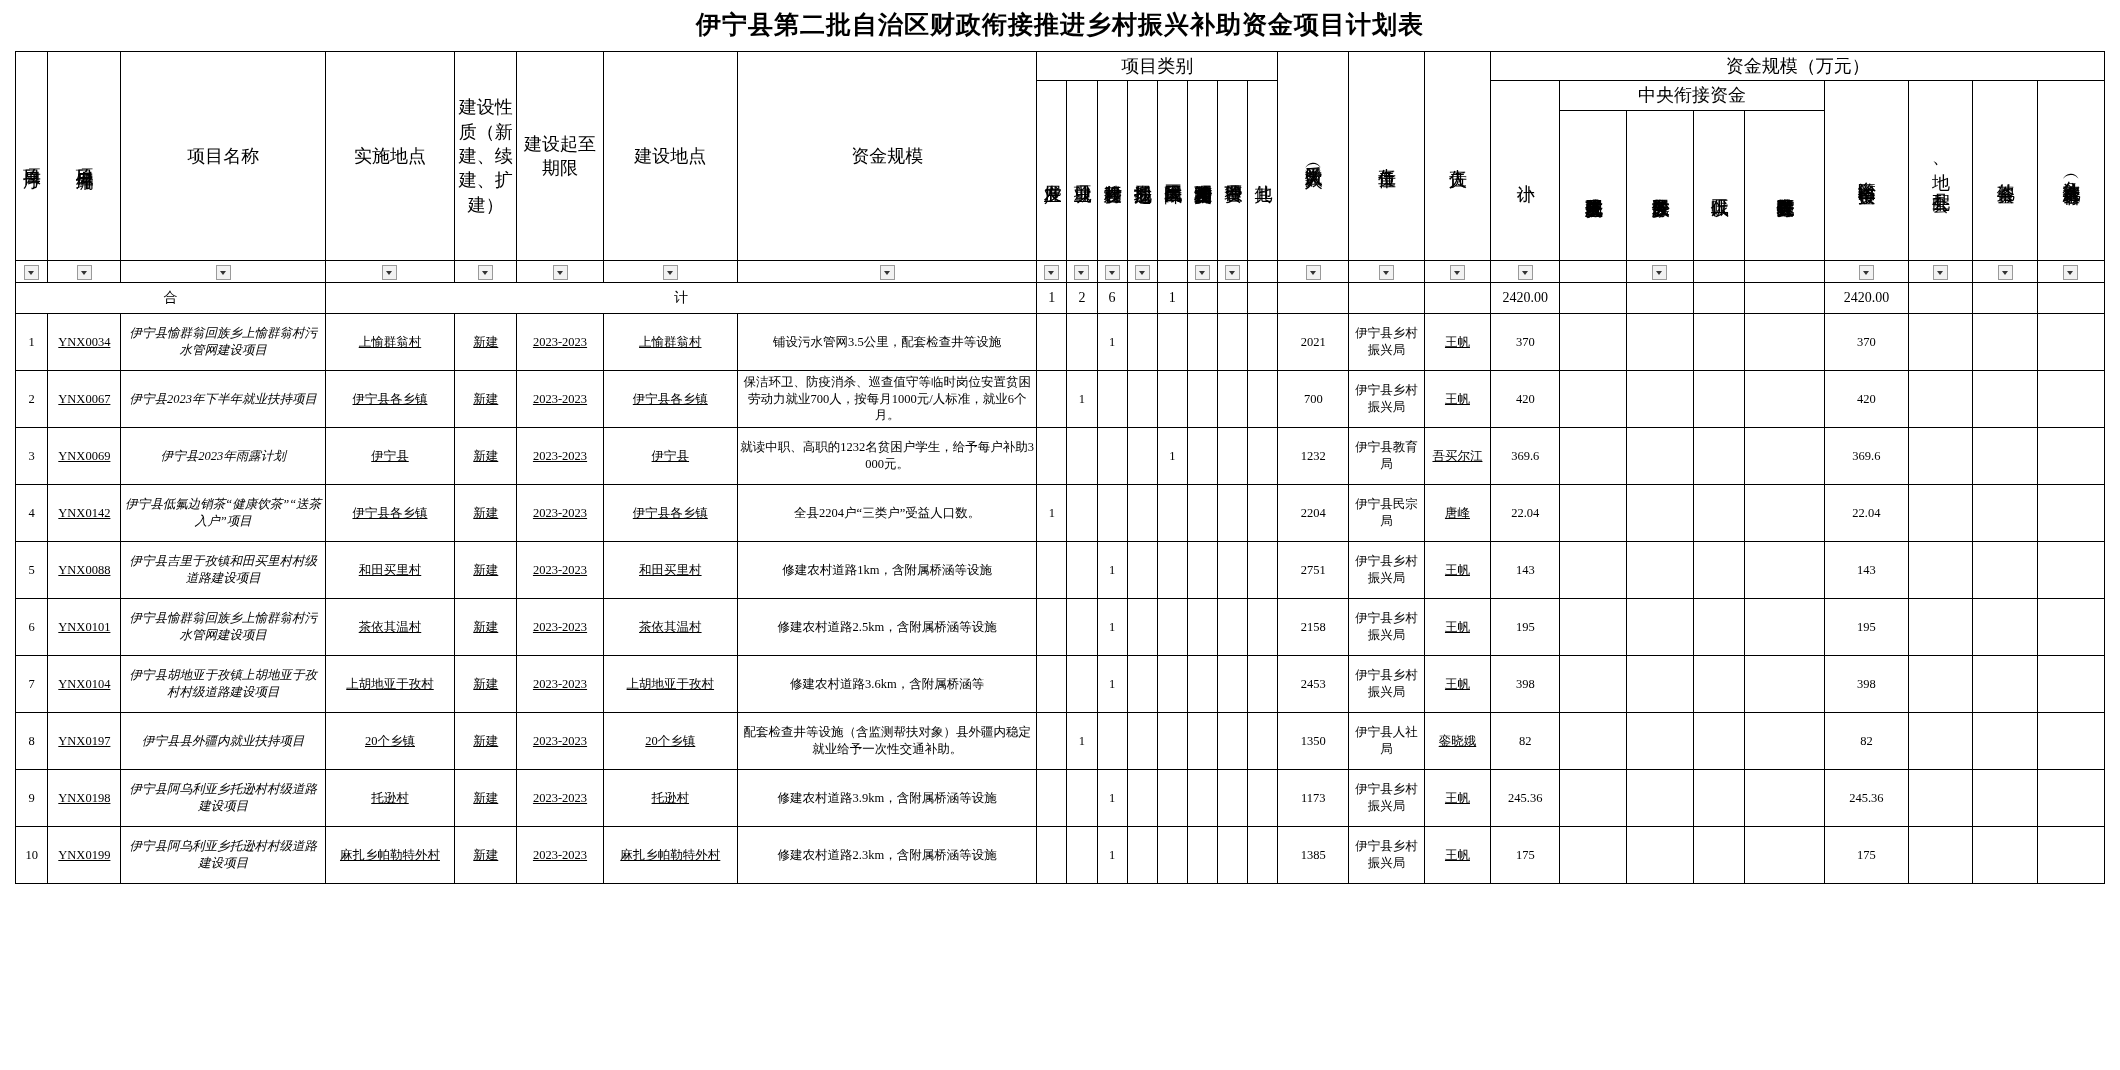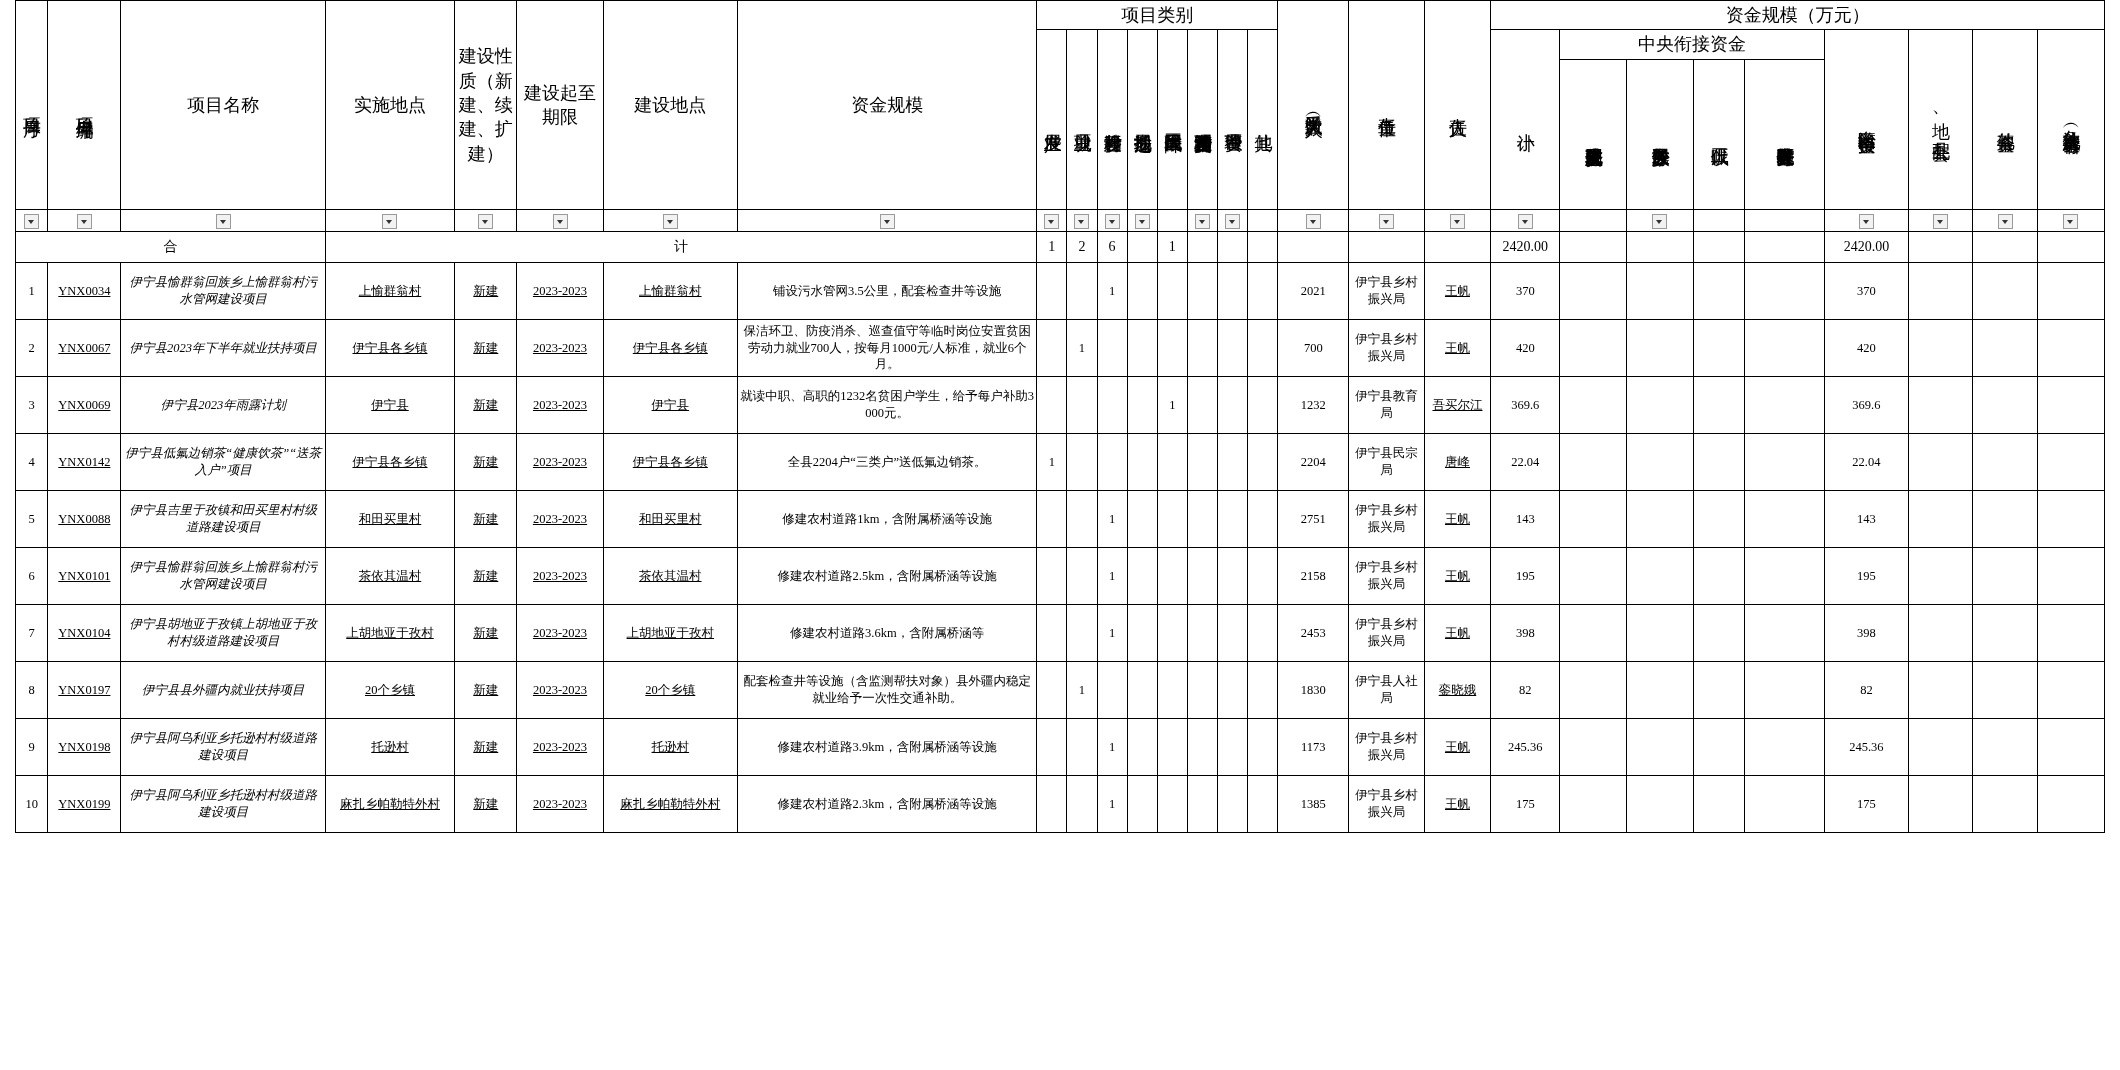--- a/index.html
+++ b/index.html
@@ -107,20 +107,21 @@
   .c-name { font-size: 12.5px; line-height: 1.4; font-style: italic; }
   .task { font-size: 12px; line-height: 1.45; text-align: center; margin-left: 38px; }
   .num { font-size: 13px; }
   .seq { font-size: 14px; font-weight: bold; }
 </style>
 </head>
 <body>
 
 <div class="page">
 
+  <div class="title">伊宁县第二批自治区财政衔接推进乡村振兴补助资金项目计划表</div>
 
   <table class="plan">
     <colgroup>
       <col style="width:30px">
       <col style="width:68px">
       <col style="width:190px">
       <col style="width:120px">
       <col style="width:58px">
       <col style="width:80px">
       <col style="width:125px">
@@ -431,21 +432,21 @@
           <td class="num"></td>
         </tr>
         <tr class="row-body">
           <td class="seq">4</td>
           <td class="nm">YNX0142</td>
           <td class="c-name">伊宁县低氟边销茶“健康饮茶”“送茶入户”项目</td>
           <td class="nm">伊宁县各乡镇</td>
           <td class="nm">新建</td>
           <td class="nm">2023-2023</td>
           <td class="nm">伊宁县各乡镇</td>
-          <td class="task">全县2204户“三类户”送低氟边销茶。</td>
+          <td class="task">全县2204户“三类户”受益人口数。</td>
           <td class="num">1</td>
           <td class="num"></td>
           <td class="num"></td>
           <td class="num"></td>
           <td class="num"></td>
           <td class="num"></td>
           <td class="num"></td>
           <td class="num"></td>
           <td class="num">2204</td>
           <td class="small">伊宁县民宗局</td>
@@ -560,21 +561,21 @@
           <td class="nm">20个乡镇</td>
           <td class="task">配套检查井等设施（含监测帮扶对象）县外疆内稳定就业给予一次性交通补助。</td>
           <td class="num"></td>
           <td class="num">1</td>
           <td class="num"></td>
           <td class="num"></td>
           <td class="num"></td>
           <td class="num"></td>
           <td class="num"></td>
           <td class="num"></td>
-          <td class="num">1830</td>
+          <td class="num">1350</td>
           <td class="small">伊宁县人社局</td>
           <td class="nm">銮晓娥</td>
           <td class="num">82</td>
           <td class="num"></td>
           <td class="num"></td>
           <td class="num"></td>
           <td class="num"></td>
           <td class="num">82</td>
           <td class="num"></td>
           <td class="num"></td>

